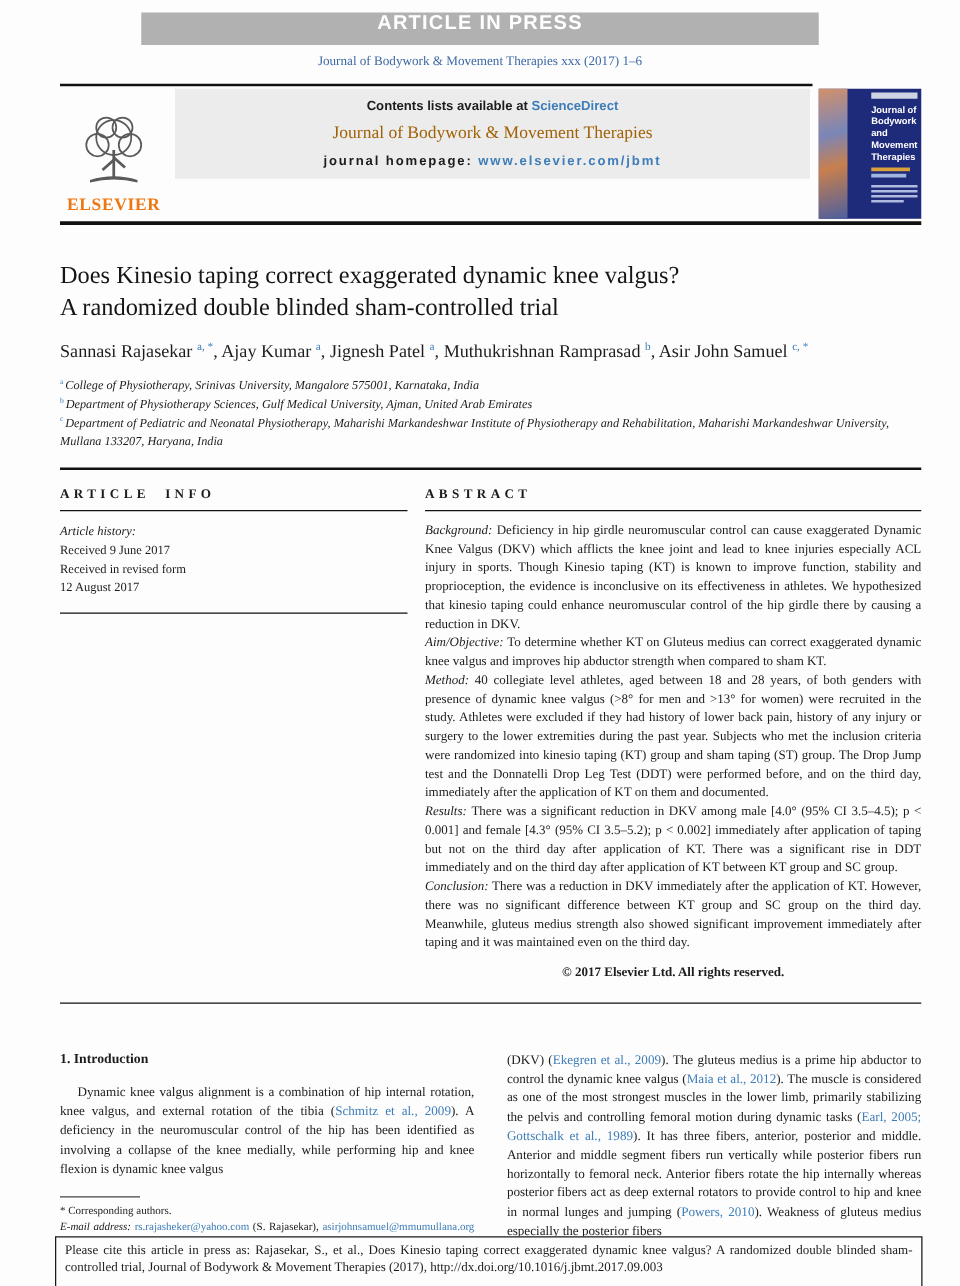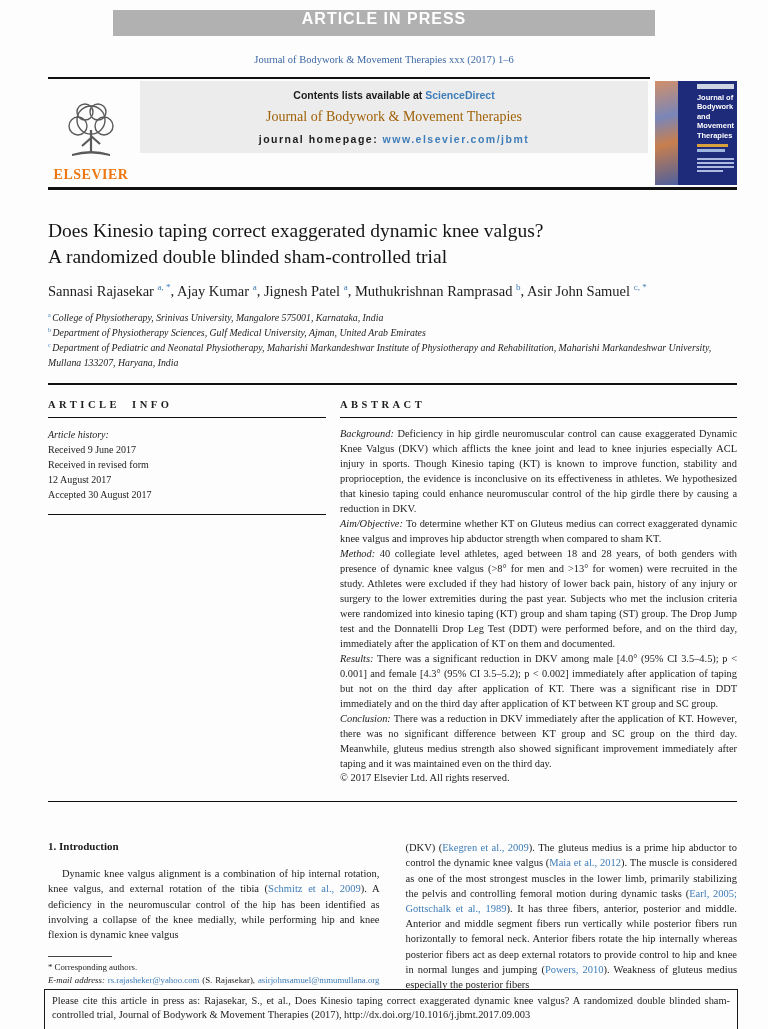--- a/index.html
+++ b/index.html
@@ -17,21 +17,21 @@
   body{font-family:"Liberation Serif", serif;color:var(--ink);}
   .page{position:relative;width:768px;height:1029px;background:#fdfdfd;overflow:hidden;}
 
   
   .banner{margin:10px auto 0 113px;width:542px;height:26px;background:var(--banner-bg);
     display:flex;align-items:flex-start;justify-content:center;}
   .banner span{font-family:"Liberation Sans",sans-serif;font-weight:bold;font-size:16px;
     color:#ffffff;letter-spacing:1px;}
 
   
-  .jref{margin-top:18px;text-align:center;font-size:10.5px;color:var(--journal-ref);}
+  .jref{margin-top:8px;text-align:center;font-size:10.5px;color:var(--journal-ref);}
 
   .inner{margin-left:48px;margin-right:31px;}
 
   
   .head-rule-top{margin-top:12px;height:2px;background:#111;width:602px;}
   .head-row{display:flex;align-items:stretch;margin-top:2px;}
   .logo-col{width:92px;display:flex;flex-direction:column;align-items:center;justify-content:flex-end;
     padding:4px 6px 2px 0;}
   .logo-col svg{display:block;}
   .elsevier-word{font-family:"Liberation Serif",serif;font-size:14px;font-weight:bold;
@@ -68,21 +68,21 @@
 
   
   .cols{display:grid;grid-template-columns:278px 1fr;column-gap:14px;margin-top:14px;}
   .sec-head{font-size:10.5px;font-weight:bold;letter-spacing:3.5px;word-spacing:6px;}
   .sec-head-rule{height:1.5px;background:#111;margin-top:7px;margin-bottom:9px;}
   .info-block{font-size:10px;line-height:1.5;}
   .info-label{font-style:italic;}
   .info-sep{height:1px;background:#111;margin:12px 0 9px 0;}
   .abstract{font-size:10.4px;line-height:1.44;text-align:justify;}
   .abstract p{margin:0;}
-  .abs-copy{text-align:left;font-size:10.4px;}
+  .abs-copy{margin-top:10px;text-align:center;font-size:10.4px;font-weight:bold;}
   .full-rule{height:1px;background:#111;margin-top:18px;}
 
   
   .intro-cols{display:grid;grid-template-columns:1fr 1fr;column-gap:26px;margin-top:38px;}
   .intro-head{font-size:11px;font-weight:bold;margin-bottom:14px;}
   .body-par{font-size:10.5px;line-height:1.45;text-align:justify;}
   .body-par .indent{display:inline-block;width:14px;}
 
   
   .footnotes{margin-top:14px;}
@@ -179,21 +179,20 @@
 
     <div class="cols">
       <div>
         <div class="sec-head">ARTICLE INFO</div>
         <div class="sec-head-rule"></div>
         <div class="info-block">
           <div class="info-label">Article history:</div>
           <div>Received 9 June 2017</div>
           <div>Received in revised form</div>
           <div>12 August 2017</div>
-          <div>Accepted 30 August 2017</div>
         </div>
         <div class="info-sep"></div>
       </div>
 
       <div>
         <div class="sec-head">ABSTRACT</div>
         <div class="sec-head-rule"></div>
         <div class="abstract">
           <p><span class="seg-italic">Background: </span><span>Deficiency in hip girdle neuromuscular control can cause exaggerated Dynamic Knee Valgus (DKV) which afflicts the knee joint and lead to knee injuries especially ACL injury in sports. Though Kinesio taping (KT) is known to improve function, stability and proprioception, the evidence is inconclusive on its effectiveness in athletes. We hypothesized that kinesio taping could enhance neuromuscular control of the hip girdle there by causing a reduction in DKV.</span></p>
           <p><span class="seg-italic">Aim/Objective: </span><span>To determine whether KT on Gluteus medius can correct exaggerated dynamic knee valgus and improves hip abductor strength when compared to sham KT.</span></p>

